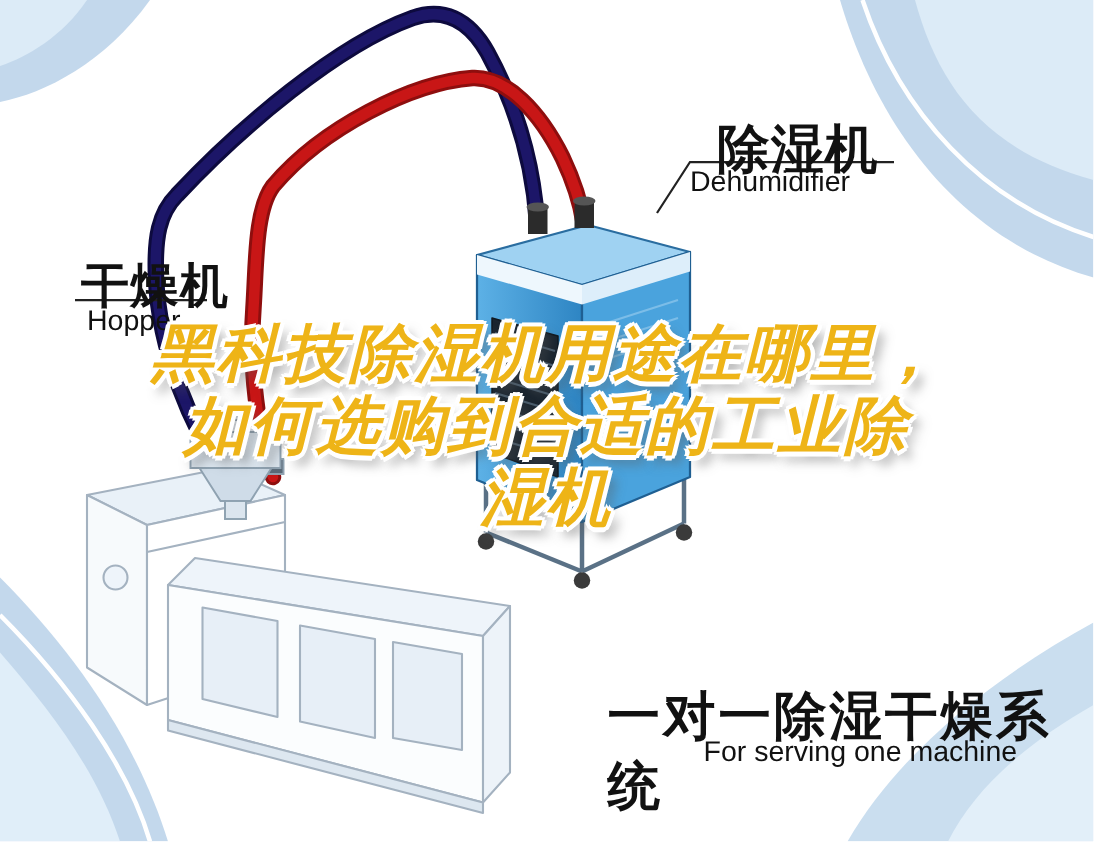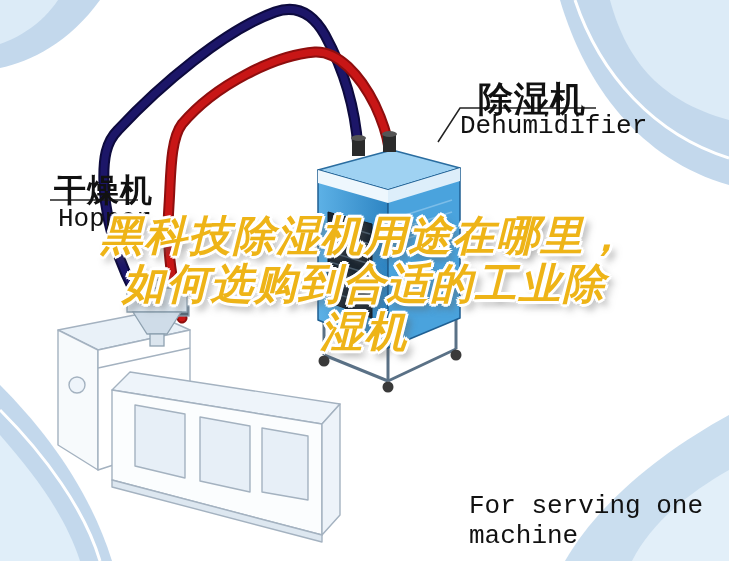--- a/index.html
+++ b/index.html
@@ -21,21 +21,21 @@
        0   -3px 0 var(--title-outline,#ffffff),  0    3px 0 var(--title-outline,#ffffff),
        5px  6px 7px rgba(90,90,90,0.55);
   }
 
   .callout-cn {
     position:absolute; z-index:5; color:var(--label-text,#111111);
     font-weight:bold; font-size:35px; letter-spacing:1px;
   }
   .callout-en {
     position:absolute; z-index:5; color:var(--label-text,#111111);
-    font-family:Liberation Mono, monospace; font-size:26px;
+    font-family:Liberation Sans, sans-serif; font-size:19px;
   }
   .pos-dehu-cn { left:478px; top:76px; }
   .pos-dehu-en { left:460px; top:111px; }
   .pos-hopper-cn { left:54px;  top:169px; font-size:32px; }
   .pos-hopper-en { left:58px;  top:204px; }
   .pos-caption-cn { left:405px; top:454px; letter-spacing:2px; }
   .pos-caption-en { left:421px; top:491px;margin-left:48px; }
 </style>
 </head>
 <body>
@@ -164,15 +164,16 @@
     <div>如何选购到合适的工业除</div>
     <div>湿机</div>
   </div>
 
   <div class="callout-cn pos-dehu-cn">除湿机</div>
   <div class="callout-en pos-dehu-en">Dehumidifier</div>
 
   <div class="callout-cn pos-hopper-cn">干燥机</div>
   <div class="callout-en pos-hopper-en">Hopper</div>
 
+  <div class="callout-cn pos-caption-cn">一对一除湿干燥系统</div>
   <div class="callout-en pos-caption-en">For serving one machine</div>
 
 </div>
 
 </body></html>

